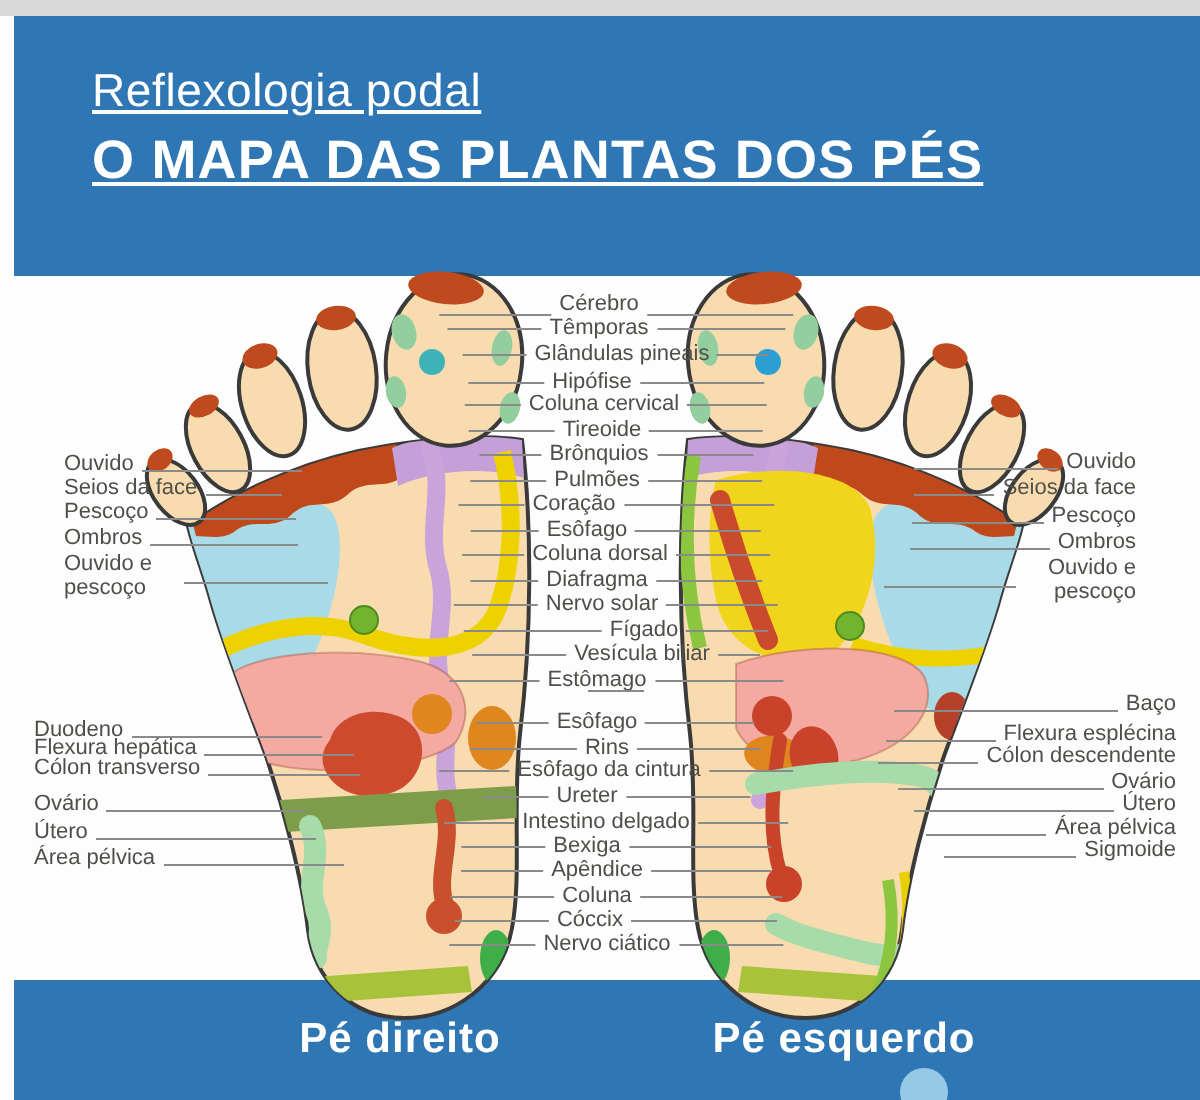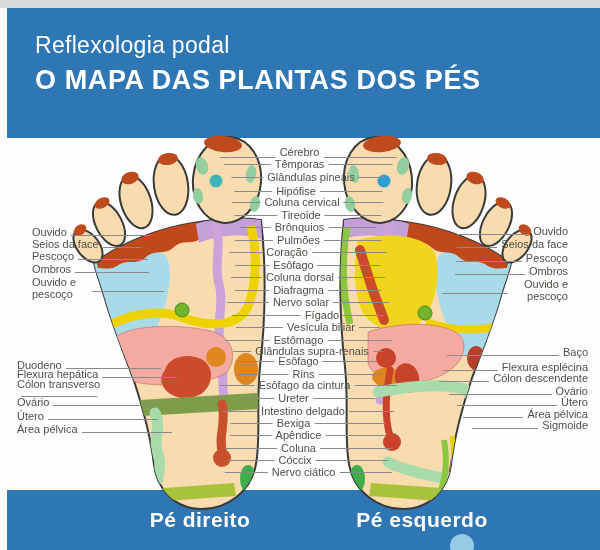--- a/index.html
+++ b/index.html
@@ -1,19 +1,19 @@
 <!DOCTYPE html>
 <html><head>
 <meta charset="utf-8">
 <style>
   html,body{margin:0;padding:0;}
   body{width:600px;height:550px;overflow:hidden;font-family:"Liberation Sans",sans-serif;background:#fdfdfd;}
   #stage{position:relative;width:600px;height:550px;background:#fdfdfd;}
   .border-top{position:absolute;left:0;top:0;width:600px;height:8px;background:#d9d9d9;}
-  .header{position:absolute;left:7px;top:8px;width:593px;height:130px;background:#2e76b4;color:#fff;box-sizing:border-box;padding:24px 0 0 28px;}
+  .header{position:absolute;left:7px;top:8px;width:593px;height:130px;background:#2e76b4;color:#fff;box-sizing:border-box;padding:24px 0 0 39px;text-decoration:underline;}
   .header .subtitle{font-size:23px;font-weight:400;letter-spacing:.3px;}
   .header .title{font-size:27px;font-weight:700;letter-spacing:.6px;margin-top:6px;}
   .footer{position:absolute;left:7px;top:490px;width:593px;height:60px;background:#2e76b4;}
   .foot-caption{position:absolute;color:#fff;font-size:21px;font-weight:700;letter-spacing:.5px;text-align:center;top:508px;}
   .deco-circle{position:absolute;left:450px;top:534px;width:24px;height:24px;border-radius:50%;background:#a8d8ec;opacity:.85;}
   .diagram{position:absolute;left:0;top:138px;width:600px;height:352px;}
   .foot-svg{position:absolute;width:210px;height:380px;}
   
   .center-row{position:absolute;left:308px;transform:translateX(-50%);display:flex;align-items:center;white-space:nowrap;}
   .side-row{position:absolute;display:flex;align-items:center;}
@@ -193,21 +193,20 @@
           <span class="lbl">Vesícula biliar</span>
           <div class="line" style="width: 21px;"></div>
         </div>
         <div class="center-row" style="top: 196px;">
           <div class="line" style="width: 45px;"></div>
           <span class="lbl">Estômago</span>
           <div class="line" style="width: 64px;"></div>
         </div>
         <div class="center-row" style="top: 207px;">
           <div class="line" style="width: 18px;"></div>
-          <span class="lbl">Glândulas supra-renais</span>
           <div class="line" style="width: 10px;"></div>
         </div>
         <div class="center-row" style="top: 217px;">
           <div class="line" style="width: 36px;"></div>
           <span class="lbl">Esôfago</span>
           <div class="line" style="width: 55px;"></div>
         </div>
         <div class="center-row" style="top: 230px;">
           <div class="line" style="width: 53px;"></div>
           <span class="lbl">Rins</span>
@@ -274,21 +273,21 @@
           <div class="line" style="width: 72px;"></div>
         </div>
         <div class="side-row" style="top: 221px; left: 13px;">
           <span class="lbl">Duodeno</span>
           <div class="line" style="width: 95px;"></div>
         </div>
         <div class="side-row" style="top: 230px; left: 13px;">
           <span class="lbl">Flexura hepática</span>
           <div class="line" style="width: 75px;"></div>
         </div>
-        <div class="side-row" style="top: 240px; left: 13px; flex-direction: column;">
+        <div class="side-row" style="top: 240px; left: 13px;">
           <span class="lbl">Cólon transverso</span>
           <div class="line" style="width: 76px;"></div>
         </div>
         <div class="side-row" style="top: 258px; left: 13px;">
           <span class="lbl">Ovário</span>
           <div class="line" style="width: 100px;"></div>
         </div>
         <div class="side-row" style="top: 272px; left: 13px;">
           <span class="lbl">Útero</span>
           <div class="line" style="width: 110px;"></div>

